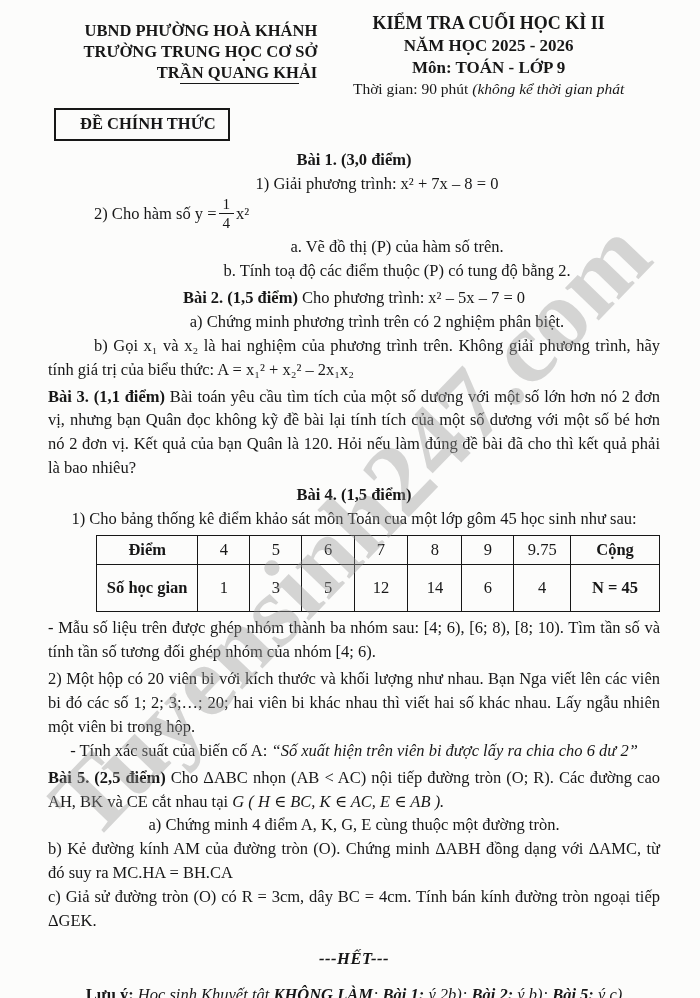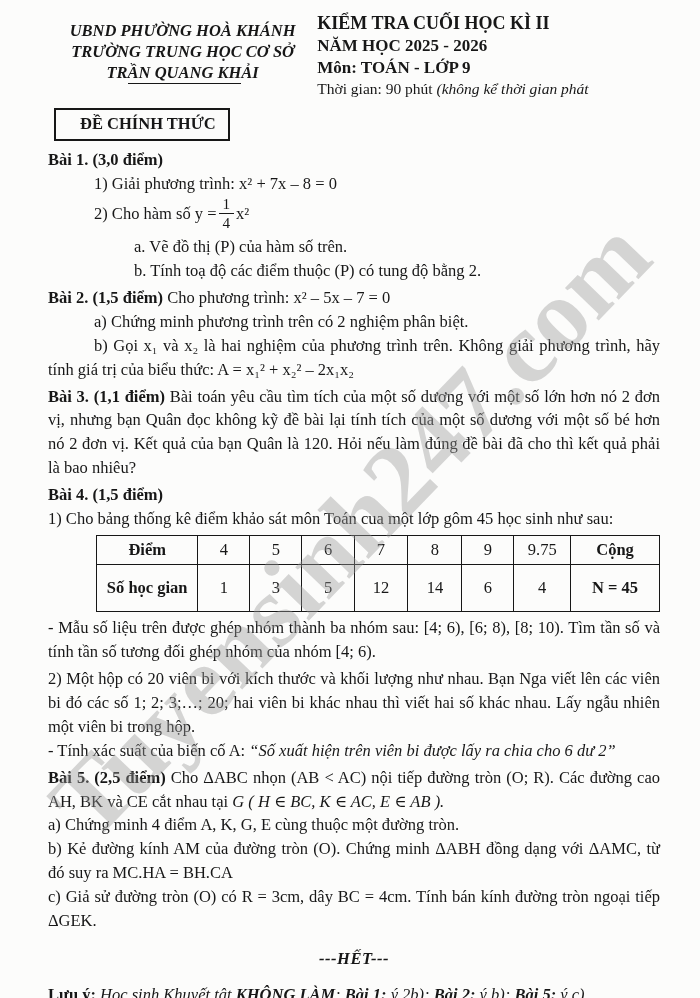--- a/index.html
+++ b/index.html
@@ -8,32 +8,32 @@
     width:700px;height:998px;
     background:#fcfcfb;
     font-family:"Liberation Serif","DejaVu Serif",serif;
     color:#171717;
     overflow:hidden;
     box-sizing:border-box;
     padding:12px 40px 8px 48px;
     font-size:16.5px;
     line-height:1.45;
   }
-  p{margin:0;}
+  p{margin:0;text-align:center;}
   .bold{font-weight:bold;}
   .italic{font-style:italic;}
   .bolditalic{font-weight:bold;font-style:italic;}
   .underline{text-decoration:underline;}
   .just{text-align:justify;}
 
   
   .hdr{display:flex;width:100%;}
-  .hdr-left{width:44%;text-align:center;line-height:1.28;padding-top:8px;font-style:italic;}
+  .hdr-left{width:44%;text-align:right;line-height:1.28;padding-top:8px;}
   .hdr-left .l{font-weight:bold;font-size:16.5px;white-space:nowrap;}
-  .hdr-right{width:56%;text-align:left;line-height:1.28;}
+  .hdr-right{width:56%;text-align:center;line-height:1.28;}
   .hdr-right .r1{font-weight:bold;font-size:18px;white-space:nowrap;}
   .hdr-right .r2,.hdr-right .r3{font-weight:bold;font-size:17px;white-space:nowrap;}
   .hdr-right .r4{font-size:15.5px;white-space:nowrap;}
   .part-underline{border-bottom:1.6px solid #171717;padding-bottom:1px;}
 
   .official-box{
     display:inline-block;
     border:2px solid #171717;
     font-weight:bold;
     padding:2px 12px 3px 24px;

